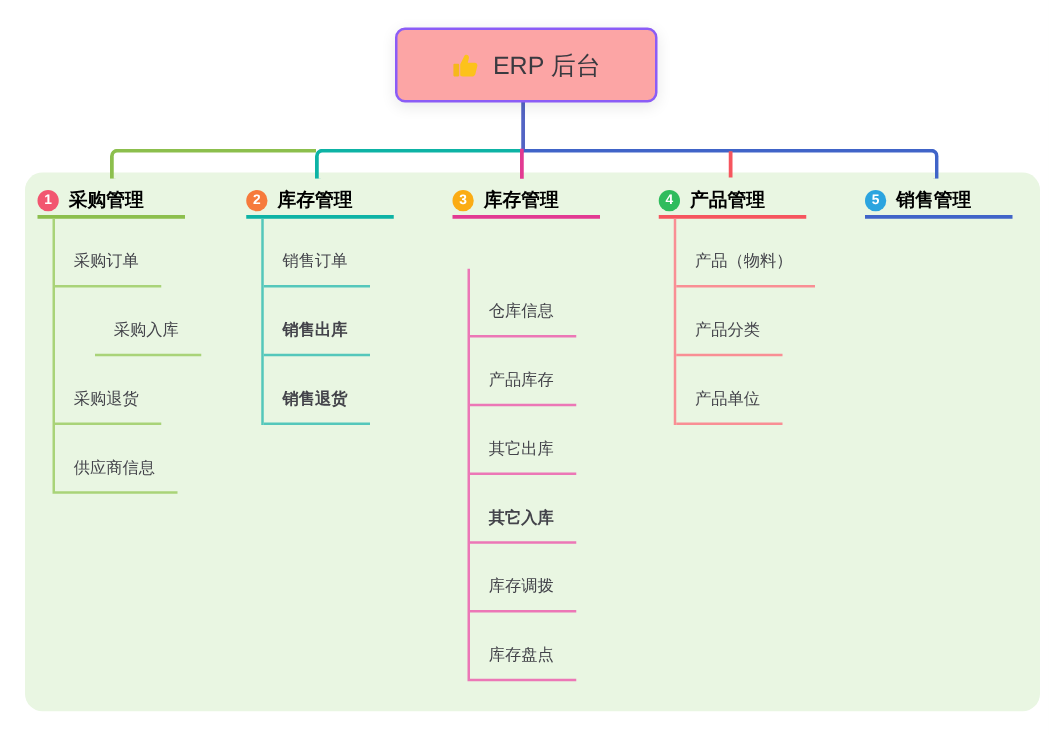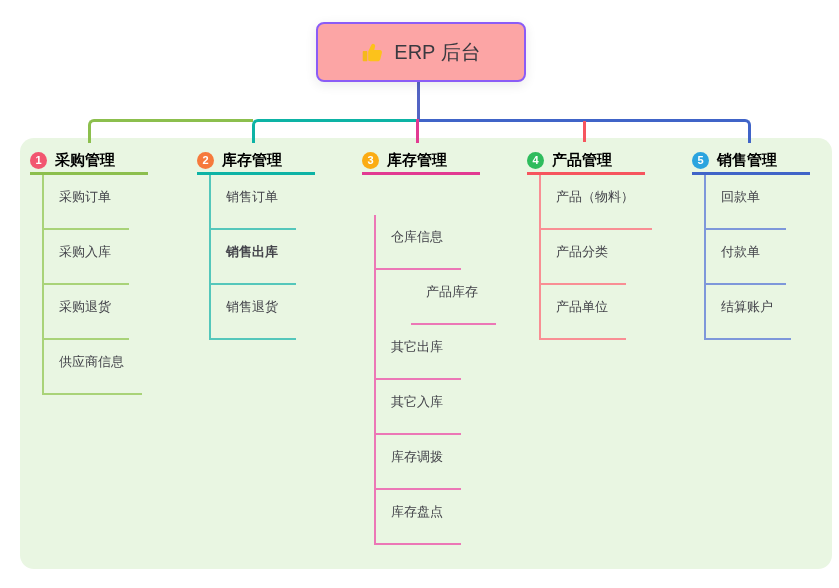--- a/index.html
+++ b/index.html
@@ -45,21 +45,21 @@
     width:17px; height:17px; border-radius:50%;
     color:#fff; font-size:11px; font-weight:bold; line-height:1;
     display:flex; align-items:center; justify-content:center; flex:0 0 17px;
   }
   .branch-label{ font-size:15px; font-weight:bold; color:#000000; white-space:nowrap; }
 
   .children{ margin-left:12px; border-left:2px solid; width:fit-content; }
   .item{
     height:55px; width:fit-content; min-width:80px;
     display:flex; align-items:flex-end;
-    padding:0 18px 22px 15px; border-bottom:2px solid;
+    padding:0 18px 10px 15px; border-bottom:2px solid;
     font-size:13px; color:#43434a; white-space:nowrap; cursor:pointer;
   }
 </style>
 </head>
 <body>
 
 <div class="panel" style="background: rgb(233, 246, 226);"></div>
 
 <div class="conn trunk" id="trunk" style="background: rgb(83, 100, 196);"></div>
 <div class="conn seg seg-left" id="seg-0" style="border-color: rgb(140, 191, 77);"></div>
@@ -79,48 +79,48 @@
 </div>
 
 <div id="branches-host">
   <div class="branch b0">
     <div class="branch-header" style="border-bottom-color: rgb(140, 191, 77);">
       <span class="badge" style="background: rgb(242, 86, 112);">1</span>
       <span class="branch-label">采购管理</span>
     </div>
     <div class="children" style="border-left-color: rgb(169, 211, 120);">
         <div class="item" style="border-bottom-color: rgb(169, 211, 120);">采购订单</div>
-        <div class="item" style="border-bottom-color: rgb(169, 211, 120);">采购入库</div>
+        <div class="item" style="border-bottom-color: rgb(169, 211, 120); margin-left: 32px;">采购入库</div>
         <div class="item" style="border-bottom-color: rgb(169, 211, 120);">采购退货</div>
         <div class="item" style="border-bottom-color: rgb(169, 211, 120);">供应商信息</div>
       </div>
   </div>
 
   <div class="branch b1">
     <div class="branch-header" style="border-bottom-color: rgb(13, 179, 165);">
       <span class="badge" style="background: rgb(246, 122, 60);">2</span>
       <span class="branch-label">库存管理</span>
     </div>
     <div class="children" style="border-left-color: rgb(84, 199, 187); text-align: center;">
         <div class="item" style="border-bottom-color: rgb(84, 199, 187);">销售订单</div>
         <div class="item" style="border-bottom-color: rgb(84, 199, 187); font-weight: bold;">销售出库</div>
-        <div class="item" style="border-bottom-color: rgb(84, 199, 187);">销售退货</div>
+        <div class="item" style="border-bottom-color: rgb(84, 199, 187); font-weight: bold;">销售退货</div>
       </div>
   </div>
 
   <div class="branch b2">
     <div class="branch-header" style="border-bottom-color: rgb(226, 58, 146);">
       <span class="badge" style="background: rgb(251, 172, 20);">3</span>
       <span class="branch-label">库存管理</span>
     </div>
     <div class="children" style="border-left-color: rgb(236, 119, 182);">
         <div class="item" style="border-bottom-color: rgb(236, 119, 182); margin-top: 40px;">仓库信息</div>
-        <div class="item" style="border-bottom-color: rgb(236, 119, 182); margin-left: 35px;">产品库存</div>
+        <div class="item" style="border-bottom-color: rgb(236, 119, 182);">产品库存</div>
         <div class="item" style="border-bottom-color: rgb(236, 119, 182);">其它出库</div>
-        <div class="item" style="border-bottom-color: rgb(236, 119, 182);">其它入库</div>
+        <div class="item" style="border-bottom-color: rgb(236, 119, 182); font-weight: bold;">其它入库</div>
         <div class="item" style="border-bottom-color: rgb(236, 119, 182); text-align: right;">库存调拨</div>
         <div class="item" style="border-bottom-color: rgb(236, 119, 182);">库存盘点</div>
       </div>
   </div>
 
   <div class="branch b3">
     <div class="branch-header" style="border-bottom-color: rgb(246, 85, 94);">
       <span class="badge" style="background: rgb(47, 188, 93);">4</span>
       <span class="branch-label">产品管理</span>
     </div>
@@ -129,19 +129,14 @@
         <div class="item" style="border-bottom-color: rgb(249, 142, 148);">产品分类</div>
         <div class="item" style="border-bottom-color: rgb(249, 142, 148);">产品单位</div>
       </div>
   </div>
 
   <div class="branch b4">
     <div class="branch-header" style="border-bottom-color: rgb(64, 100, 200);">
       <span class="badge" style="background: rgb(43, 164, 223);">5</span>
       <span class="branch-label">销售管理</span>
     </div>
-    <div class="children" style="border-left-color: rgb(126, 151, 218);">
-        <div class="item" style="border-bottom-color: rgb(126, 151, 218);">回款单</div>
-        <div class="item" style="border-bottom-color: rgb(126, 151, 218);">付款单</div>
-        <div class="item" style="border-bottom-color: rgb(126, 151, 218);">结算账户</div>
-      </div>
   </div>
 </div>
 
 </body></html>

